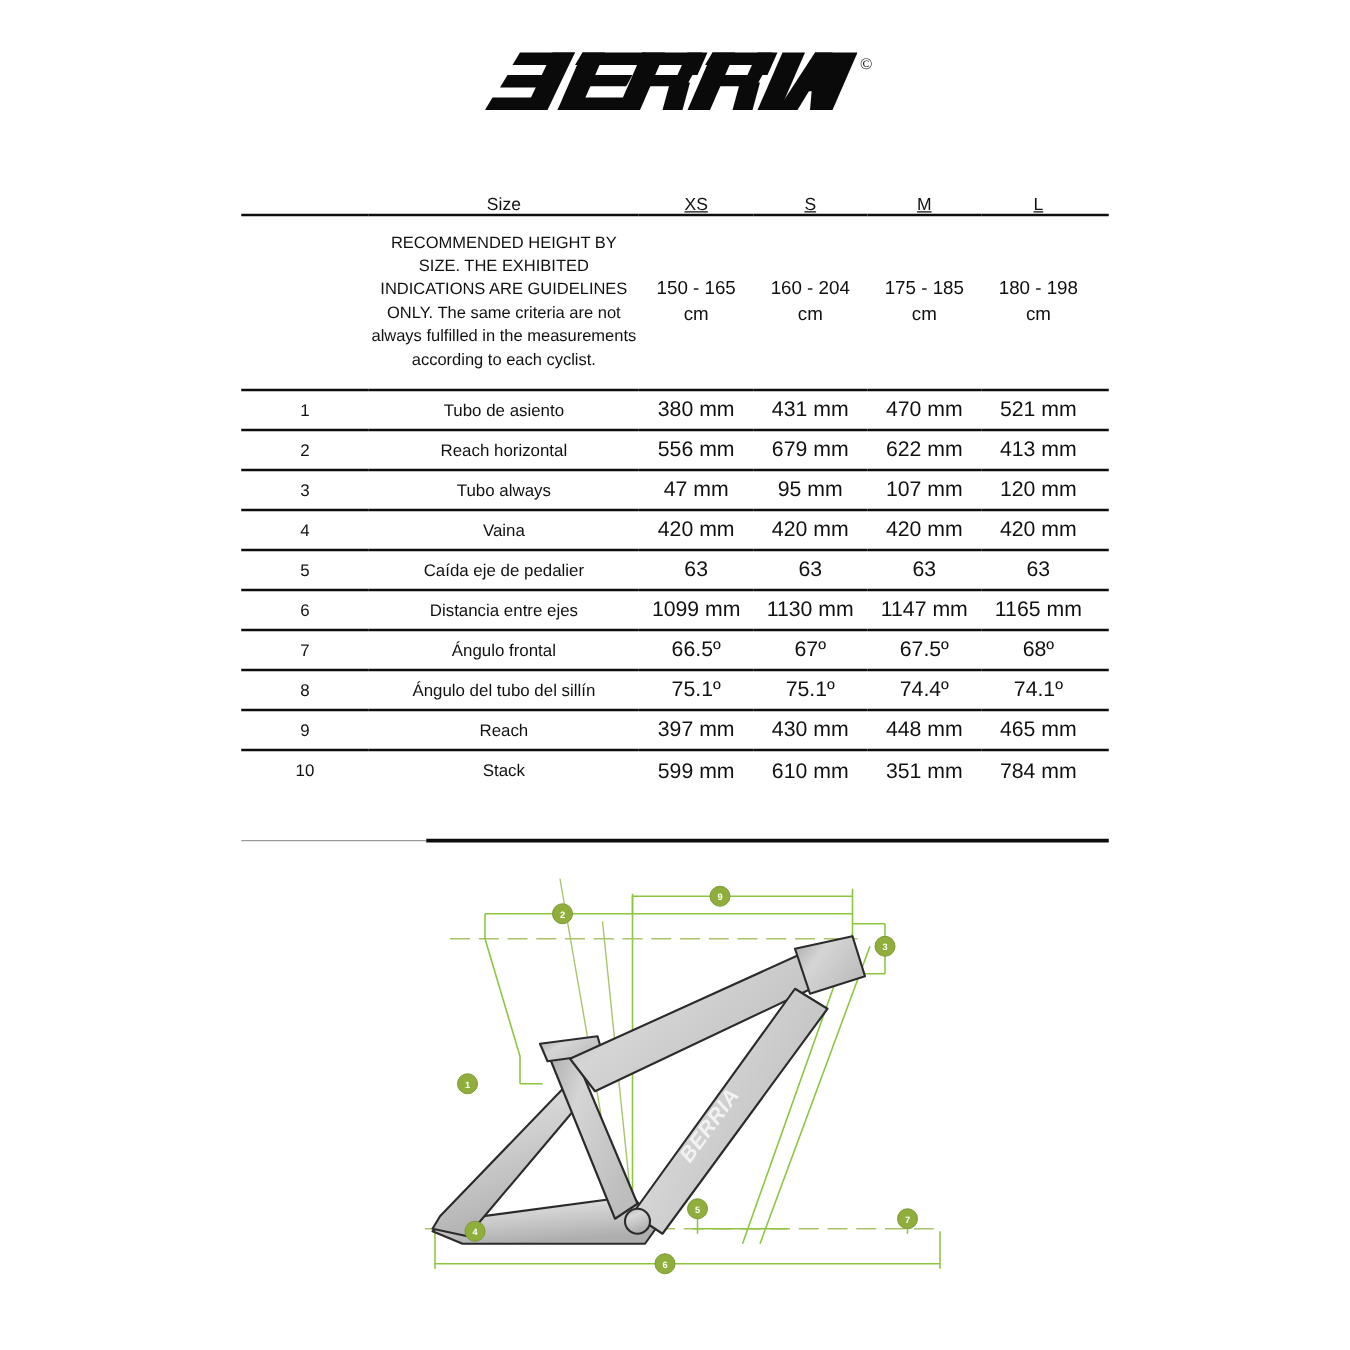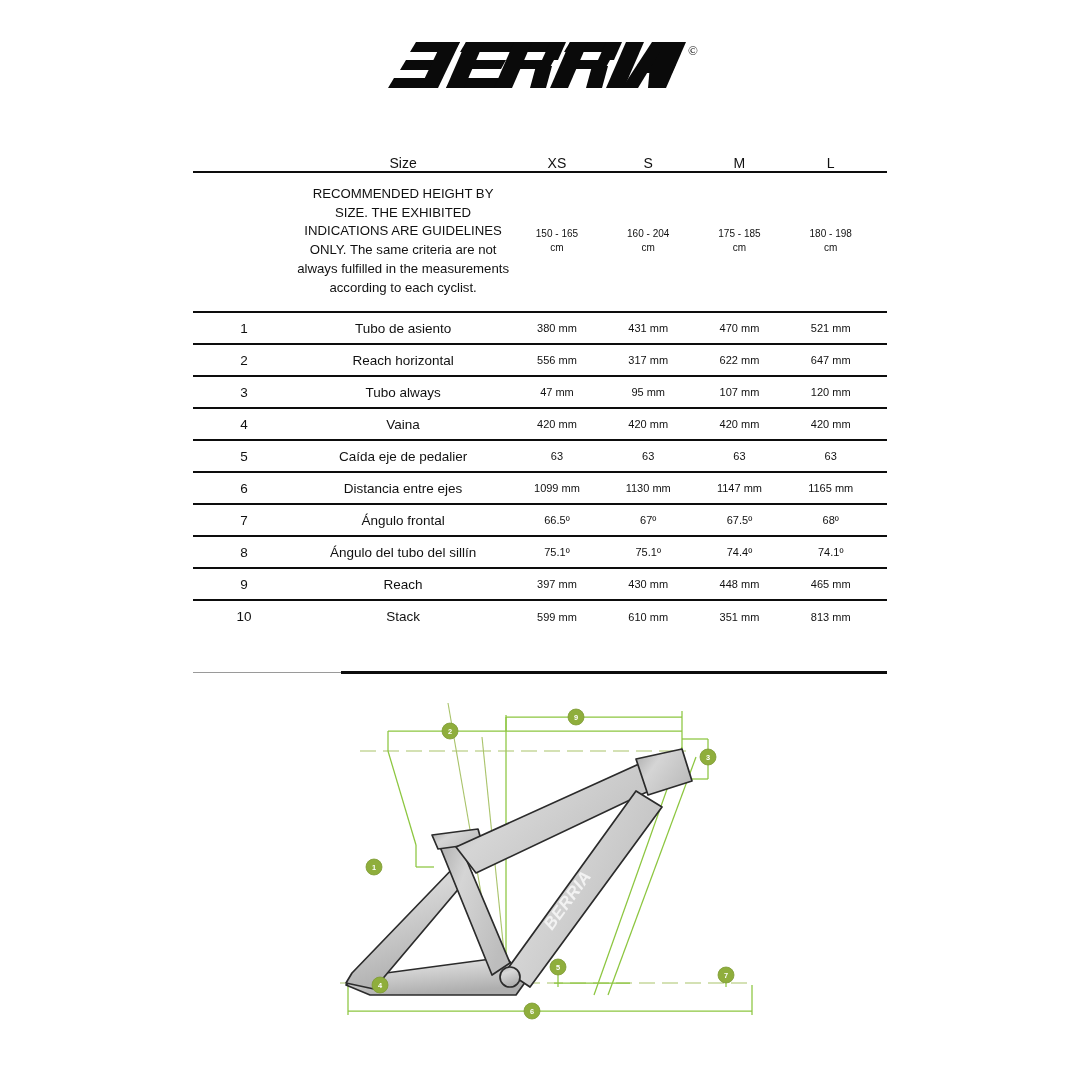--- a/index.html
+++ b/index.html
@@ -47,44 +47,44 @@
     font-size: 13.5px;
     color: #111;
   }
   #spec-table td, #spec-table th {
     padding: 0;
     vertical-align: middle;
     font-weight: normal;
   }
   .c-num   { width: 96px;  text-align: center; font-weight: bold; font-size: 13.5px; }
   .c-label { width: 204px; text-align: center; font-weight: bold; font-size: 13.5px; margin-top: 17px; }
-  .c-val   { width: 86px;  text-align: center; font-size: 11px; }
+  .c-val   { width: 86px;  text-align: center; font-size: 17px; }
   .c-pad   { width: 10px; }
 
   thead th { padding-bottom: 9px; }
   .hdr-label { font-weight: bold; text-align: center; font-size: 14px; }
-  .hdr-size  { font-weight: bold; text-align: center; font-size: 14px; }
+  .hdr-size  { font-weight: bold; text-align: center; font-size: 14px; text-decoration: underline; }
 
   tr.rule > * { border-top: 2px solid #0d0d0d; }
   tr.hdr-rule > * { border-bottom: 2px solid #0d0d0d; }
 
   .row-h { height: 32px; }
 
   
   #rec-row td { padding: 12px 0 14px 0; vertical-align: middle; }
   #rec-text {
     text-align: center;
     font-size: 13.2px;
     line-height: 1.42;
     font-weight: normal;
     padding: 0 4px;
   }
   .rec-val {
     text-align: center;
-    font-size: 10px;
+    font-size: 15px;
     line-height: 1.42;
   }
 
   
   #bottom-line-thin {
     position: absolute;
     left: 193px; top: 672px;
     width: 148px; height: 1px;
     background: #9a9a9a;
   }
@@ -197,23 +197,23 @@
         <td class="c-val">380 mm</td>
         <td class="c-val">431 mm</td>
         <td class="c-val">470 mm</td>
         <td class="c-val">521 mm</td>
         <td class="c-pad"></td>
       </tr>
       <tr class="rule row-h">
         <td class="c-num">2</td>
         <td class="c-label">Reach horizontal</td>
         <td class="c-val">556 mm</td>
-        <td class="c-val">317 mm</td>
+        <td class="c-val">679 mm</td>
         <td class="c-val">622 mm</td>
-        <td class="c-val">647 mm</td>
+        <td class="c-val">413 mm</td>
         <td class="c-pad"></td>
       </tr>
       <tr class="rule row-h">
         <td class="c-num">3</td>
         <td class="c-label">Tubo always</td>
         <td class="c-val">47 mm</td>
         <td class="c-val">95 mm</td>
         <td class="c-val">107 mm</td>
         <td class="c-val">120 mm</td>
         <td class="c-pad"></td>
@@ -271,21 +271,21 @@
         <td class="c-val">448 mm</td>
         <td class="c-val">465 mm</td>
         <td class="c-pad"></td>
       </tr>
       <tr class="rule row-h">
         <td class="c-num">10</td>
         <td class="c-label">Stack</td>
         <td class="c-val">599 mm</td>
         <td class="c-val">610 mm</td>
         <td class="c-val">351 mm</td>
-        <td class="c-val">813 mm</td>
+        <td class="c-val">784 mm</td>
         <td class="c-pad"></td>
       </tr>
     </tbody>
   </table>
 
   <div id="bottom-line-thin"></div>
   <div id="bottom-line-thick"></div>
 
   <div id="diagram">
     <svg viewBox="0 0 440 350">

